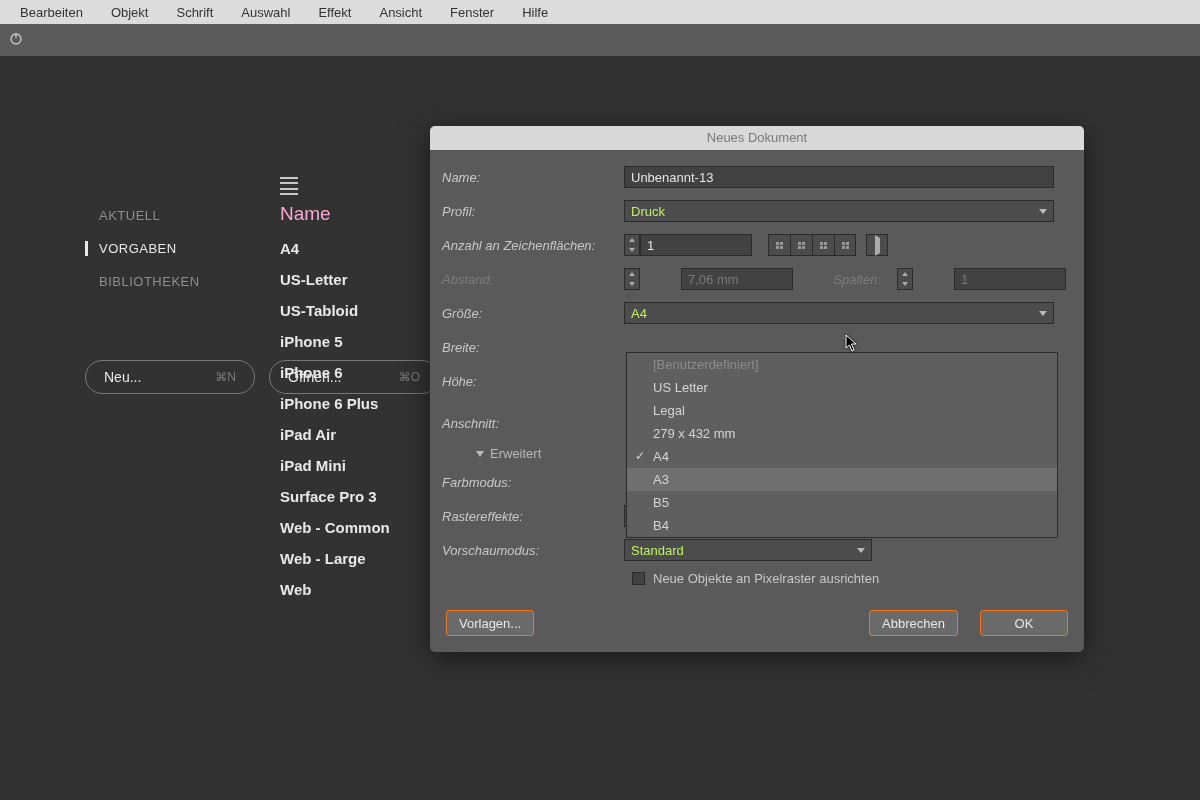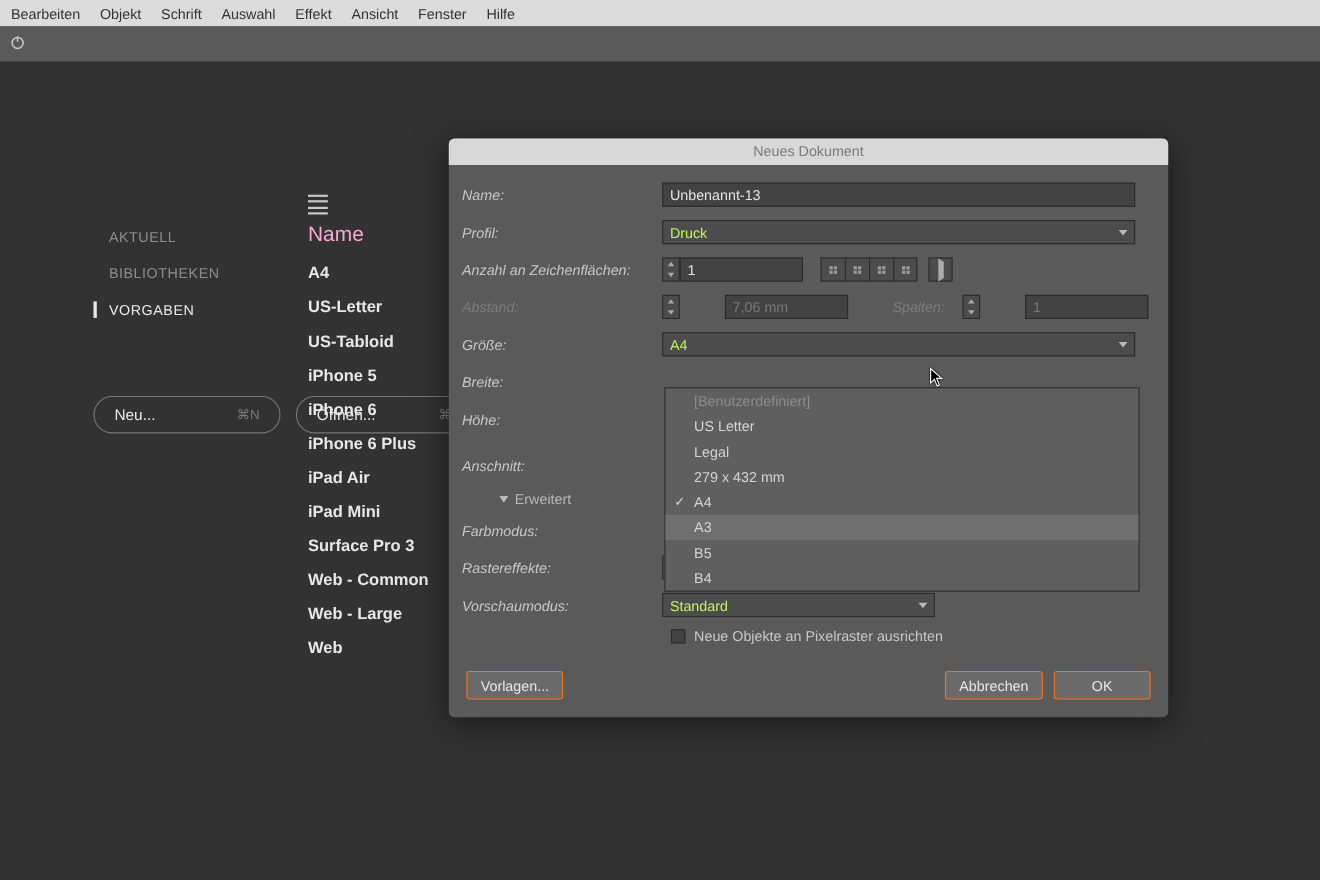--- a/index.html
+++ b/index.html
@@ -1,20 +1,20 @@
 <!DOCTYPE html>
 <html><head>
 <meta charset="utf-8">
 <style>
   * { box-sizing: border-box; margin: 0; padding: 0; font-family: "Helvetica Neue", Arial, sans-serif; }
   body { width: 1200px; height: 800px; background: #3a3a3a; overflow: hidden; }
 
   
   .menubar { background: #dcdcdc; height: 24px; display: flex; align-items: center; padding: 0 10px; gap: 18px; font-size: 13px; color: #333; }
-  .menubar span { cursor: default; }
+  .menubar span { cursor: default; margin-left: 10px; }
 
   
   .toolbar-strip { background: #5a5a5a; height: 32px; display: flex; align-items: center; padding: 0 8px; gap: 10px; }
   .toolbar-strip .power-icon svg { stroke: #c8c8c8; }
 
   
   .canvas { background: #323232; position: absolute; top: 56px; left: 0; right: 0; bottom: 0; }
 
   
   .start-panel { position: absolute; top: 180px; left: 85px; width: 340px; color: #bdbdbd; }
@@ -30,21 +30,21 @@
   .left-tabs .tab { color: #8d8d8d; padding-left: 14px; }
   .left-tabs .tab.active { color: #e8e8e8; border-left: 3px solid #e8e8e8; padding-left: 11px; }
 
   .preset-list { position: absolute; top: 60px; left: 195px; display: flex; flex-direction: column; gap: 14px; font-size: 15px; color: #e8e8e8; font-weight: 600; }
 
   .start-buttons { position: absolute; top: 360px; left: 85px; display: flex; flex-direction: row; gap: 14px; }
   .pill-btn { width: 170px; height: 34px; border: 1px solid #777; border-radius: 17px; background: transparent; color: #e8e8e8; font-size: 14px; display: flex; align-items: center; padding: 0 18px; justify-content: space-between; }
   .pill-btn .shortcut { color: #7a7a7a; font-size: 12px; }
 
   
-  .dialog { position: absolute; top: 126px; left: 408px; width: 654px; background: #5a5a5a; border-radius: 5px; box-shadow: 0 6px 30px rgba(0,0,0,0.5); }
+  .dialog { position: absolute; top: 126px; left: 430px; width: 654px; background: #5a5a5a; border-radius: 5px; box-shadow: 0 6px 30px rgba(0,0,0,0.5); }
   .dialog-title { background: #d8d8d8; color: #7a7a7a; text-align: center; font-size: 13px; height: 24px; line-height: 24px; border-radius: 5px 5px 0 0; }
   .dialog-body { padding: 14px 18px 14px 12px; color: #c8c8c8; font-size: 13px; }
 
   .form-row { display: flex; align-items: center; margin-bottom: 8px; min-height: 26px; }
   .form-label { width: 182px; text-align: left; padding-right: 8px; color: #c8c8c8; font-style: italic; }
   .form-label.dim { color: #7c7c7c; }
   .text-input { background: #424242; border: 1px solid #2b2b2b; color: #e4e4e4; height: 22px; padding: 0 6px; font-size: 13px; }
   .text-input.dim { color: #7a7a7a; margin-left: 41px; }
   .select-input { background: #4c4c4c; border: 1px solid #2b2b2b; color: #bef264; height: 22px; padding: 0 6px; font-size: 13px; display: flex; align-items: center; justify-content: space-between; }
   .select-input .caret { width: 0; height: 0; border-left: 4px solid transparent; border-right: 4px solid transparent; border-top: 5px solid #bbb; }
@@ -70,21 +70,21 @@
   .dropdown-list .opt { padding: 4px 20px 4px 26px; font-size: 13px; color:#d4d4d4; position:relative;}
   .dropdown-list .opt.placeholder { color:#8c8c8c; }
   .dropdown-list .opt.hover { background:#6f6f6f; }
   .dropdown-list .opt.checked::before { content:"✓"; position:absolute; left:8px; color:#d4d4d4; font-size:12px;}
 
   .cursor { position:absolute; top: 334px; left: 845px; z-index:30; }
   .cursor svg { filter: drop-shadow(0 0 1px #000); }
 
   .dialog-footer { display:flex; justify-content:space-between; padding: 10px 16px 16px 16px; }
   .footer-btn { min-width: 88px; height: 26px; background:#6a6a6a; border:1px solid #f97316; color:#e8e8e8; font-size:13px; border-radius:3px; padding:0 12px;}
-  .footer-right { display:flex; gap:10px; }
+  .footer-right { display:flex; gap:22px; }
 </style>
 </head>
 <body>
 
 <div class="menubar">
   <span>Bearbeiten</span>
   <span>Objekt</span>
   <span>Schrift</span>
   <span>Auswahl</span>
   <span>Effekt</span>
@@ -116,22 +116,22 @@
       <div class="sq"></div>
         <div class="sq"></div>
         <div class="sq"></div>
         <div class="sq"></div>
     </div>
   </div>
   <div class="col-header">Name</div>
 
   <div class="left-tabs">
     <div class="tab">AKTUELL</div>
+    <div class="tab active">VORGABEN</div>
     <div class="tab">BIBLIOTHEKEN</div>
-    <div class="tab active">VORGABEN</div>
   </div>
 
   <div class="preset-list">
     <div>A4</div>
     <div>US-Letter</div>
     <div>US-Tabloid</div>
     <div>iPhone 5</div>
     <div>iPhone 6</div>
     <div>iPhone 6 Plus</div>
     <div>iPad Air</div>

